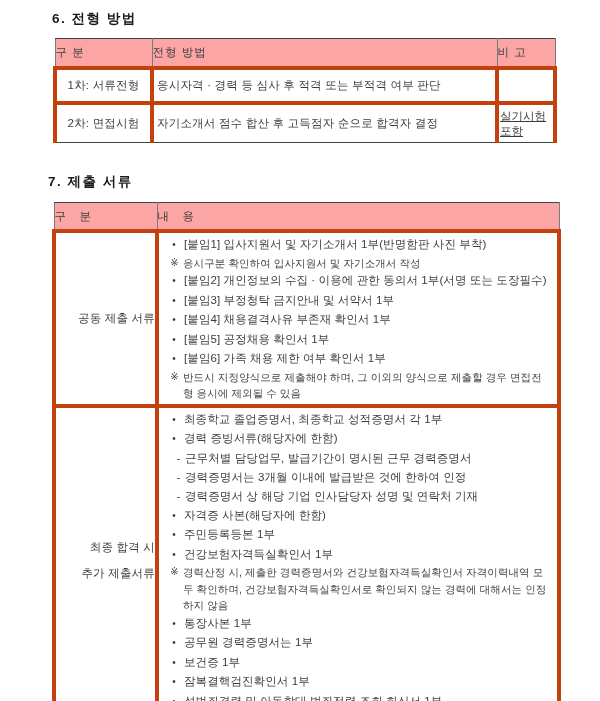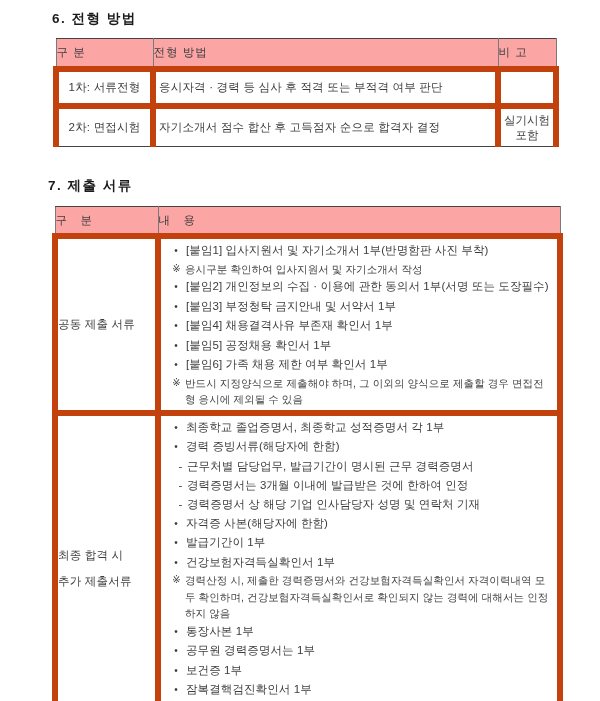--- a/index.html
+++ b/index.html
@@ -7,35 +7,35 @@
   .page{position:relative;width:600px;height:494px;}
 
   .sec-title{font-size:13.5px;font-weight:bold;color:#1b1b1b;letter-spacing:1.5px;margin:0;}
   #title6{padding:10px 0 0 52px;}
   #title7{padding:30px 0 0 48px;}
 
   table{border-collapse:collapse;table-layout:fixed;font-size:11.5px;color:#3c3c3c;}
   th{background:#fca5a5;font-weight:normal;white-space:pre;letter-spacing:1px;
      border:1px solid #7a7a7a;border-top:1.5px solid #444;border-bottom:3px double #555;
      padding:0;text-align:left;}
-  td{border:6px solid #c2410c;padding:0;}
+  td{border:4px solid #c2410c;padding:0;}
 
   
   #t6{margin:10px 0 0 53px;width:500px;}
   #t6 th{height:27px;}
   #t6 td{height:27px;}
   #t6 td.cat{text-align:center;letter-spacing:0.2px;}
   #t6 td.method{padding-left:3px;letter-spacing:0.2px;}
-  #t6 td.remark{text-align:center;white-space:pre-line;line-height:15px;padding:2px 1px;}
+  #t6 td.remark{white-space:pre-line;line-height:15px;padding:2px 1px;text-decoration:underline;}
   #t6 tr:last-child td{height:33px;border-bottom:1.5px solid #444;}
 
   
   #t7{margin:11px 0 0 52px;width:505px;}
   #t7 th{height:26px;}
-  #t7 td.cat{text-align:left;vertical-align:middle;white-space:pre-line;line-height:26px;letter-spacing:0.2px;}
+  #t7 td.cat{text-align:right;vertical-align:middle;white-space:pre-line;line-height:26px;letter-spacing:0.2px;}
   #t7 td.content{vertical-align:top;padding:2px 6px 2px 5px;}
   #t7 tr:last-child td{border-bottom:2px solid #2a2a2a;}
 
   .item{display:flex;align-items:flex-start;}
   .item .mark{flex:0 0 auto;text-align:center;}
   .item .txt{flex:1 1 auto;letter-spacing:0.1px;}
   .item.bullet{line-height:19.5px;font-size:11.5px;}
   .item.bullet .mark{width:20px;font-size:10px;}
   .item.note{line-height:16.5px;font-size:10.5px;color:#434343;}
   .item.note .mark{width:17px;margin-left:2px;font-size:10px;}
@@ -151,21 +151,21 @@
           <div class="item dash">
               <span class="mark">-</span>
               <span class="txt">경력증명서 상 해당 기업 인사담당자 성명 및 연락처 기재</span>
             </div>
           <div class="item bullet">
               <span class="mark">•</span>
               <span class="txt">자격증 사본(해당자에 한함)</span>
             </div>
           <div class="item bullet">
               <span class="mark">•</span>
-              <span class="txt">발급기간이 1부</span>
+              <span class="txt">주민등록등본 1부</span>
             </div>
           <div class="item bullet">
               <span class="mark">•</span>
               <span class="txt">건강보험자격득실확인서 1부</span>
             </div>
           <div class="item note">
               <span class="mark">※</span>
               <span class="txt">경력산정 시, 제출한 경력증명서와 건강보험자격득실확인서 자격이력내역 모두 확인하며, 건강보험자격득실확인서로 확인되지 않는 경력에 대해서는 인정하지 않음</span>
             </div>
           <div class="item bullet">

